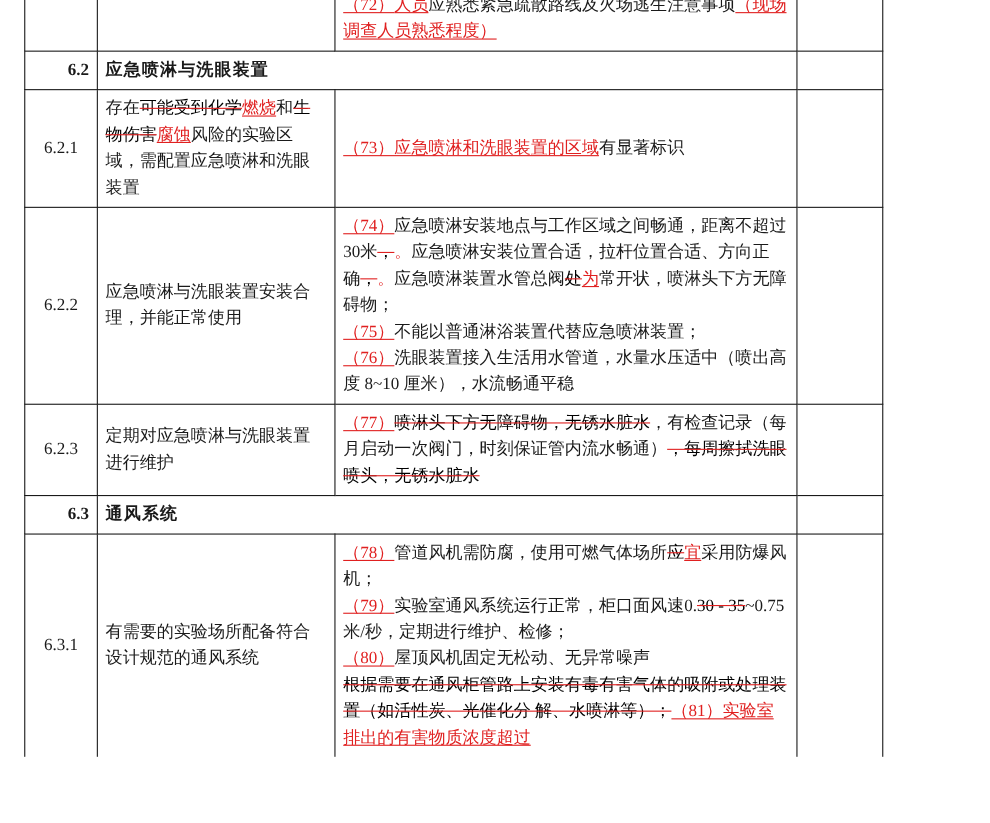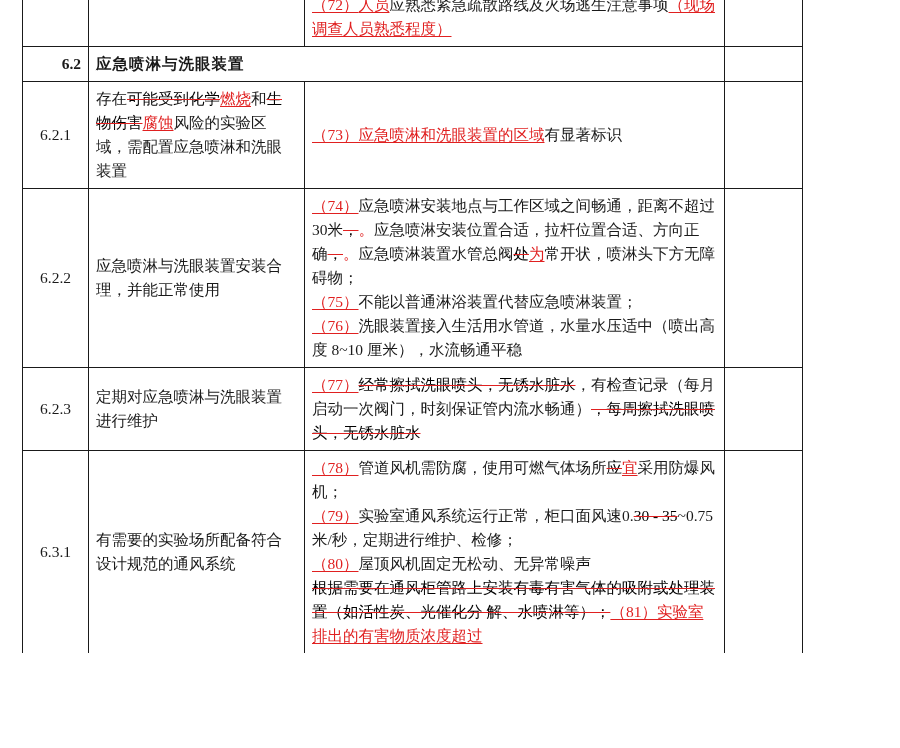--- a/index.html
+++ b/index.html
@@ -139,25 +139,30 @@
           <span class="item"><span class="red-underline">（75）</span><span>不能以普通淋浴装置代替应急喷淋装置；</span></span>
           <span class="item"><span class="red-underline">（76）</span><span>洗眼装置接入生活用水管道，水量水压适中（喷出高度 8~10 厘米），水流畅通平稳</span></span>
         </td>
         <td></td>
       </tr>
 
       <tr>
         <td class="num">6.2.3</td>
         <td class="desc">定期对应急喷淋与洗眼装置进行维护</td>
         <td class="crit crit-cell">
-          <span class="item"><span class="red-underline">（77）</span><span class="strike">经常擦拭洗眼喷头，无锈水脏水</span><span>，有检查记录（每月启动一次阀门，时刻保证管内流水畅通）</span><span class="strike">，每周擦拭洗眼喷头，无锈水脏水</span></span>
+          <span class="item"><span class="red-underline">（77）</span><span class="strike">喷淋头下方无障碍物，无锈水脏水</span><span>，有检查记录（每月启动一次阀门，时刻保证管内流水畅通）</span><span class="strike">，每周擦拭洗眼喷头，无锈水脏水</span></span>
         </td>
         <td></td>
       </tr>
 
+      <tr>
+        <td class="num-b">6.3</td>
+        <td class="sect-title" colspan="2">通风系统</td>
+        <td></td>
+      </tr>
 
       <tr>
         <td class="num botcut">6.3.1</td>
         <td class="desc botcut">有需要的实验场所配备符合设计规范的通风系统</td>
         <td class="crit crit-cell botcut">
           <span class="item"><span class="red-underline">（78）</span><span>管道风机需防腐，使用可燃气体场所</span><span class="strike">应</span><span class="red-underline">宜</span><span>采用防爆风机；</span></span>
           <span class="item"><span class="red-underline">（79）</span><span>实验室通风系统运行正常，柜口面风速0.</span><span class="strike">30 - 35</span><span>~</span><span>0.75 米/秒，定期进行维护、检修；</span></span>
           <span class="item"><span class="red-underline">（80）</span><span>屋顶风机固定无松动、无异常噪声</span></span>
           <span class="item"><span class="strike">根据需要在通风柜管路上安装有毒有害气体的吸附或处理装置（如活性炭、光催化分 解、水喷淋等）；</span><span class="red-underline">（81）实验室排出的有害物质浓度超过</span></span>
         </td>

